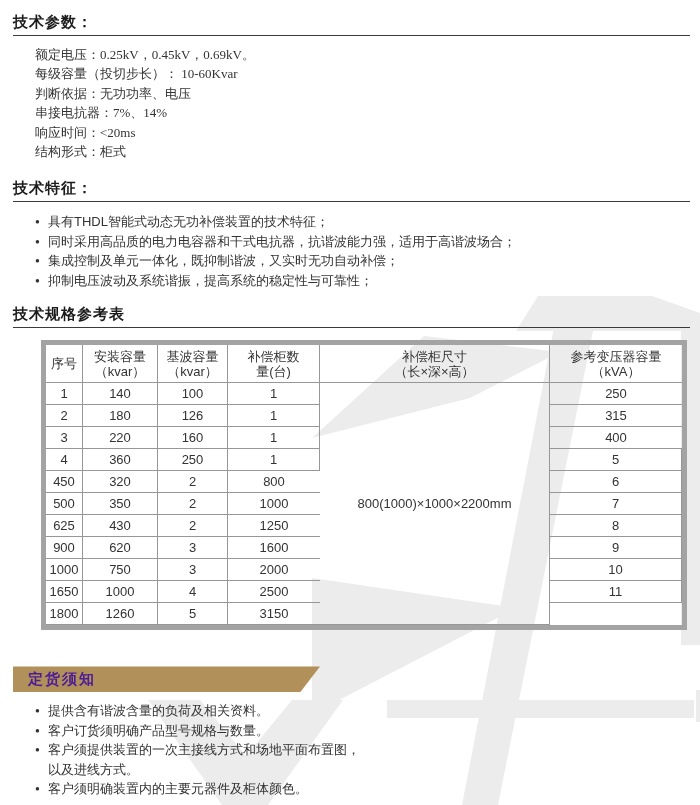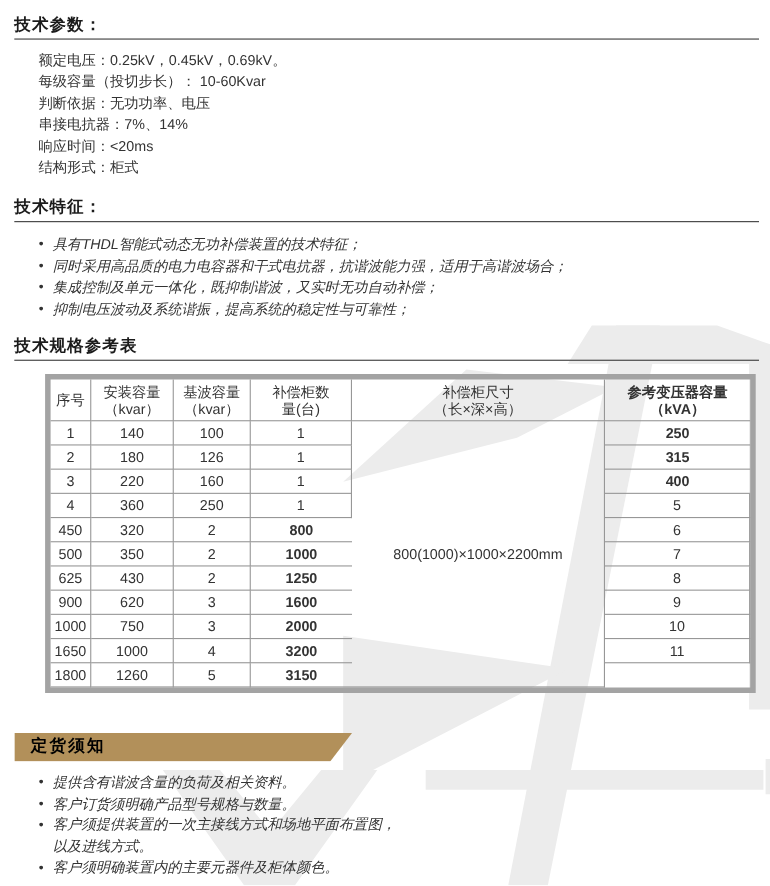--- a/index.html
+++ b/index.html
@@ -13,50 +13,50 @@
   .sec-heading{
     margin:0;padding:0 0 3px 0;width:677px;box-sizing:border-box;
     font-size:15px;font-weight:bold;color:#1b1b1b;
     border-bottom:1px solid #3a3a3a;letter-spacing:1px;
   }
   .mt-features{margin-top:18px;}
   .mt-table{margin-top:15px;}
 
   ul{list-style:none;margin:0;padding:0;}
   .plain-list{margin:9px 0 0 0;padding-left:22px;}
-  .plain-list li{font-size:13px;line-height:19.4px;color:#333;}
-
-  .bullet-list{margin:10px 0 0 0;padding-left:22px;font-style:italic;}
+  .plain-list li{font-size:13px;line-height:19.4px;color:#333;font-family:Liberation Serif, serif;}
+
+  .bullet-list{margin:10px 0 0 0;padding-left:22px;}
   .bullet-list li{
     position:relative;padding-left:13px;font-size:13px;line-height:19.5px;
     color:#333;white-space:pre-line;
   }
   .bullet-list li::before{
     content:"●";position:absolute;left:0;top:0;font-size:8px;line-height:19.5px;color:#333;
   }
 
   .spec-grid{
     margin:12px 0 0 28px;width:636px;display:grid;
     grid-template-columns:37px 75px 70px 92px 230px 132px;
     grid-template-rows:38px repeat(11,22px);
     border:5px solid #a3a3a3;font-size:13px;color:#333;box-sizing:content-box;
   }
   .spec-grid>div{
     display:flex;align-items:center;justify-content:center;text-align:center;
     border-right:1px solid #979797;border-bottom:1px solid #979797;
     background:transparent;box-sizing:border-box;
   }
   .spec-grid .th{grid-row:1;white-space:pre-line;line-height:15px;}
-  .spec-grid .h6,.spec-grid .c6{border-right:none;font-weight:bold;}
+  .spec-grid .h6,.spec-grid .c6{border-right:none;}
   .spec-grid .dim-cell{grid-column:5;grid-row:2 / span 11;}
 
   .banner{
     margin-top:36px;width:307px;height:26px;box-sizing:border-box;
     clip-path:polygon(0 0,100% 0,calc(100% - 20px) 100%,0 100%);
-    background:#b2905a;color:#000000;font-size:15px;font-weight:bold;
+    background:#b2905a;color:#4c1d95;font-size:15px;font-weight:bold;
     line-height:26px;padding-left:15px;letter-spacing:2px;
   }
   .notice-list{margin-top:9px;}
 </style>
 </head>
 <body>
 
 <div class="page">
 
   <svg id="watermark" width="700" height="805" viewBox="0 0 700 805" aria-hidden="true" style="color: rgb(236, 236, 236);">
@@ -175,21 +175,21 @@
           <div class="td c1">9</div>
           <div class="td c2">1000</div>
           <div class="td c3">750</div>
           <div class="td c4">3</div>
           <div class="td c6">2000</div>
 
           <div class="td c1">10</div>
           <div class="td c2">1650</div>
           <div class="td c3">1000</div>
           <div class="td c4">4</div>
-          <div class="td c6">3200</div>
+          <div class="td c6">2500</div>
 
           <div class="td c1">11</div>
           <div class="td c2">1800</div>
           <div class="td c3">1260</div>
           <div class="td c4">5</div>
           <div class="td c6">3150</div>
         </div>
     </section>
 
     <section>

